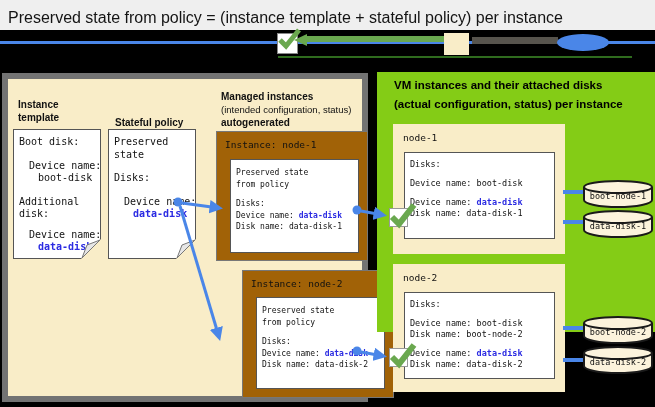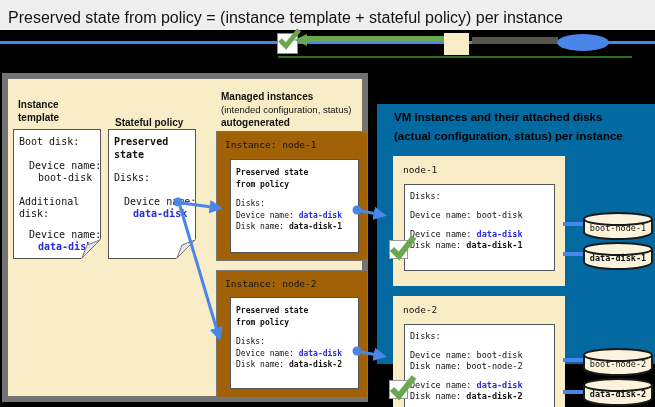--- a/index.html
+++ b/index.html
@@ -37,35 +37,35 @@
   .doc1{left:5px;top:50px;}
   .doc2{left:100px;top:50px;}
   .dogear{position:absolute;right:-1px;bottom:-1px;}
 
   .ml{white-space:pre;font-family:"DejaVu Sans Mono",monospace;font-size:10px;line-height:12.5px;color:#111;}
   .wrap{white-space:normal;width:64px;}
   .ind1{padding-left:10px;}
   .ind2{padding-left:19px;}
   .gap{height:11px;}
   .gap-s{height:8px;}
-  .b{font-weight:bold;}
+  .b{font-weight:normal;}
   .blue{color:#2B2BE2;font-weight:bold;}
 
   .inst-box{position:absolute;left:208px;width:152px;background:#a16207;border:1px solid #777;box-sizing:border-box;}
   .inst1{top:52px;height:130px;}
-  .inst2{top:191px;height:128px;}
+  .inst2{top:191px;height:128px;margin-left:26px;}
   .inst-label{position:absolute;left:8px;top:7px;font-size:9.5px;color:#111;}
   .pres-box{position:absolute;left:13px;width:129px;background:#fff;border:1px solid #555;
       box-sizing:border-box;padding:7px 5px;}
   .pres1{top:27px;height:94px;}
   .pres2{top:26px;height:92px;}
   .ml8{white-space:pre;font-family:"DejaVu Sans Mono",monospace;font-size:8px;line-height:11.5px;color:#111;}
 
   
-  .right-panel{position:absolute;left:377px;top:72px;width:278px;height:260px;background:#0369a1;margin-top:32px;}
+  .right-panel{position:absolute;left:377px;top:72px;width:278px;height:260px;background:#84cc16;}
   .rp-hdr{position:absolute;left:17px;top:4px;font-size:11.5px;font-weight:bold;color:#000;line-height:19px;width:258px;}
   .node-card{position:absolute;left:16px;width:172px;background:#F9EDC8;}
   .node1{top:52px;height:130px;}
   .node2{top:192px;height:128px;}
   .node-label{position:absolute;left:10px;top:8px;font-family:"DejaVu Sans Mono",monospace;font-size:9.5px;color:#111;}
   .disks-box{position:absolute;left:11px;top:28px;width:151px;height:87px;background:#fff;border:1px solid #555;
       box-sizing:border-box;padding:6px 5px;}
   .ml85{white-space:pre;font-family:"DejaVu Sans Mono",monospace;font-size:8.5px;line-height:11px;color:#111;}
 
   .check-sq{position:absolute;width:17px;height:17px;background:#fff;border:1px solid #999;overflow:visible;}

